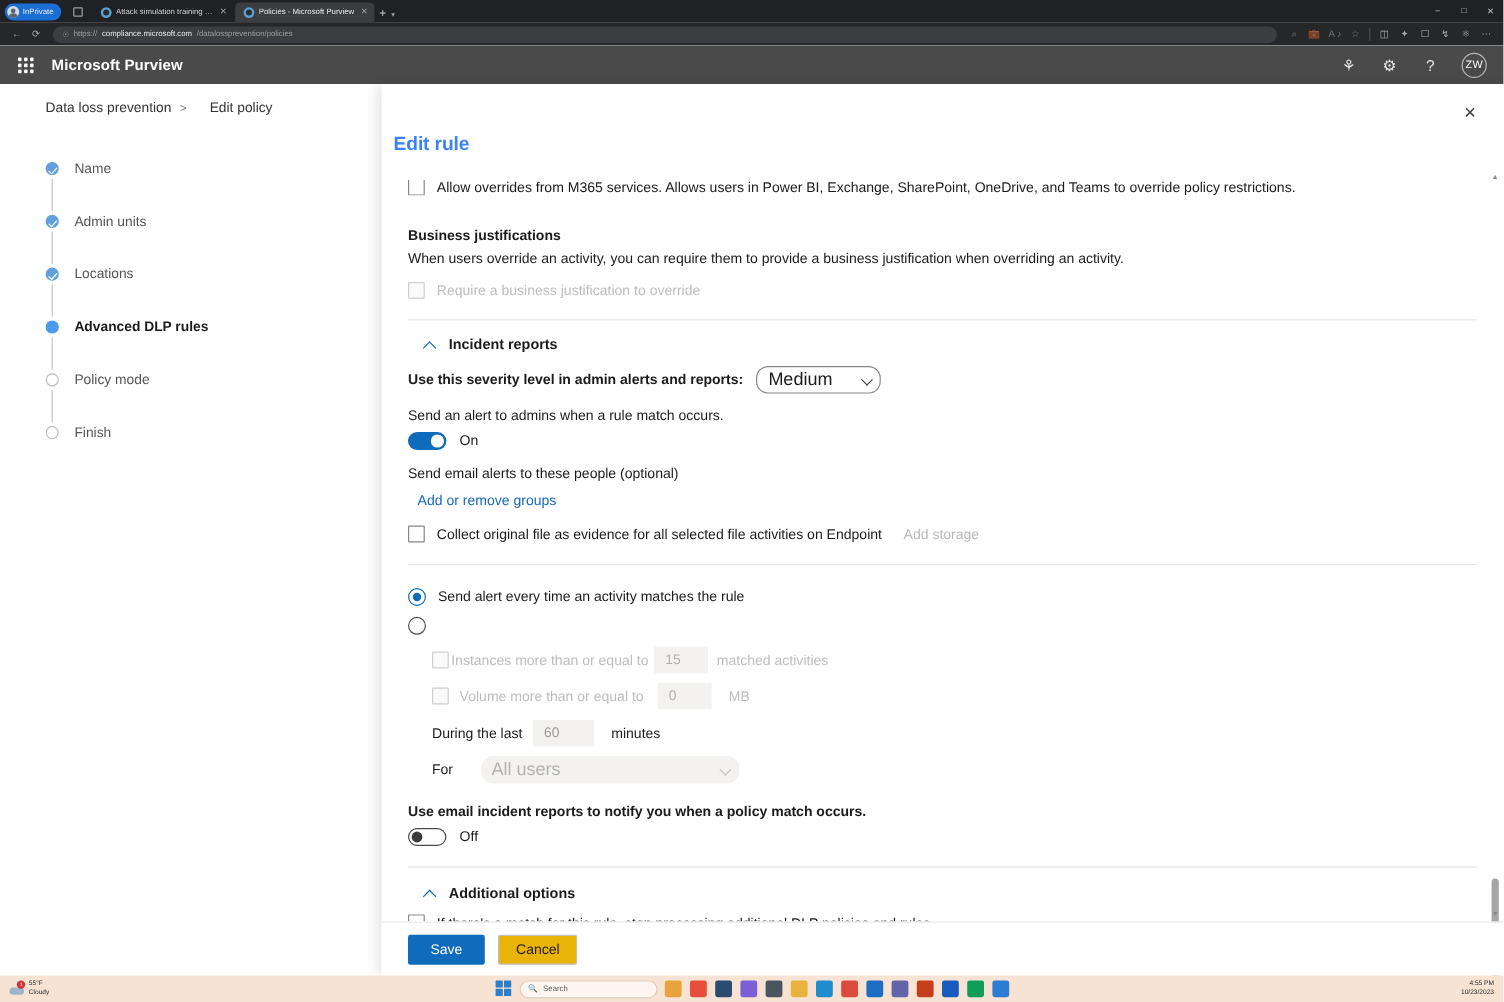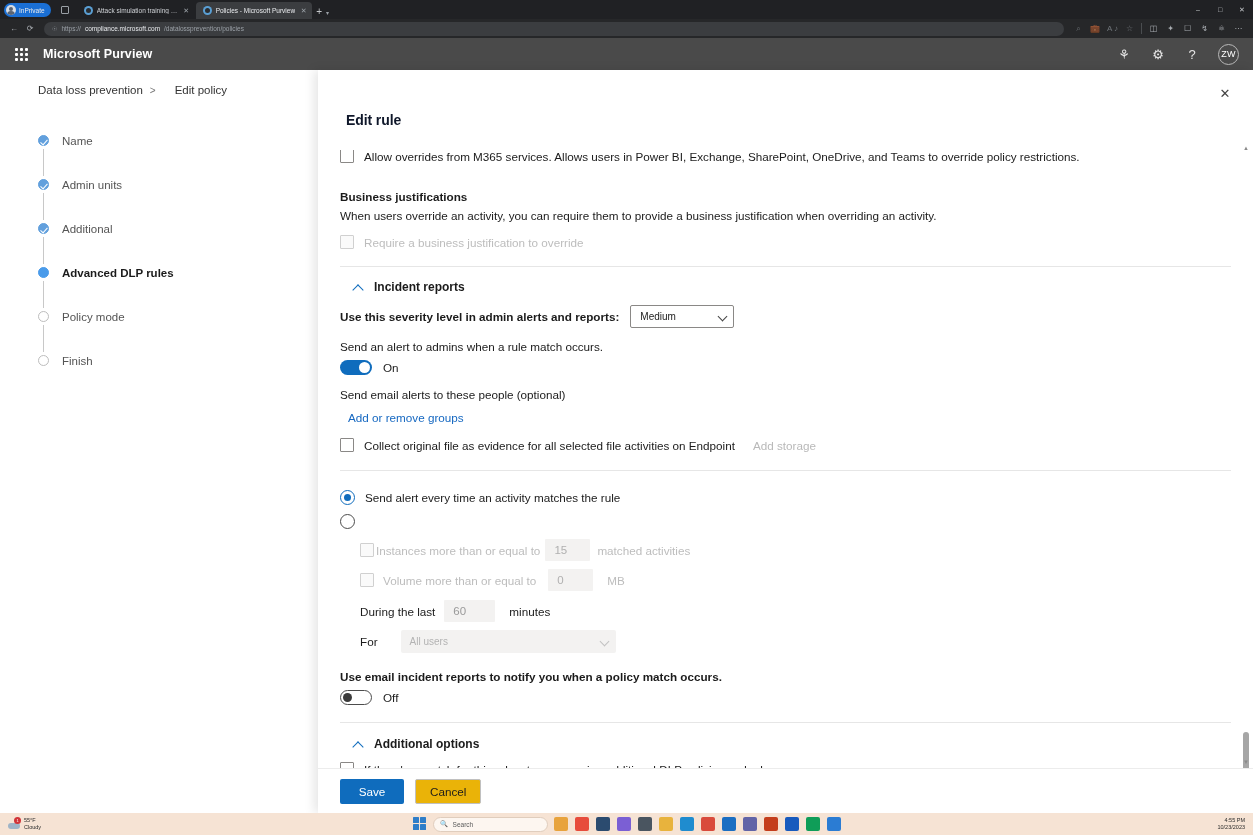--- a/index.html
+++ b/index.html
@@ -117,21 +117,21 @@
   
   .panel {
     position:absolute; left:318px; top:0; width:935px; height:743px;
     background:#fff; box-shadow:-4px 0 10px rgba(0,0,0,.10);
   }
   .panel-close {
     position:absolute; right:19px; top:14px; width:18px;height:18px;
     display:flex; align-items:center; justify-content:center;
     color:#444; font-size:13px; line-height:1;
   }
-  .panel-title { position:absolute; left:28px; top:42px; font-size:14px; font-weight:700; color:#0f172a; letter-spacing:-.1px;}
+  .panel-title { position:absolute; left:10px; top:42px; font-size:16px; font-weight:700; color:#3b82f6; letter-spacing:-.1px;}
 
   .panel-scroll {
     position:absolute; left:0; top:72px; width:935px; height:626px;
     overflow:hidden;
   }
   .content { padding:0 22px 0 22px; position:relative; }
 
   .scrolltrack {
     position:absolute; right:1px; top:72px; width:12px; height:626px; background:#fff;
   }
@@ -163,23 +163,23 @@
   }
   .chev-up {
     width:11px;height:11px; position:relative; flex:none;
   }
   .chev-up::after{
     content:""; position:absolute; left:1px; top:4px; width:7px;height:7px;
     border:solid #0f6cbd; border-width:1.3px 0 0 1.3px; transform:rotate(45deg);
   }
 
   .select {
-    height:23px; border:1px solid #8a8886; background:#fff; border-radius:2px;
+    height:23px; border:1px solid #8a8886; background:#fff; border-radius:10px;
     display:flex; align-items:center; justify-content:space-between;
-    padding:0 7px 0 9px; font-size:10px; color:#1b1b1b;
+    padding:0 7px 0 9px; font-size:15px; color:#1b1b1b;
   }
   .select.disabled { border:none; background:#f3f2f1; color:#b3b3b3; }
   .select .caret {
     width:8px;height:8px; position:relative; flex:none; margin-left:8px;
   }
   .select .caret::after{
     content:""; position:absolute; left:0.5px; top:0px; width:6px;height:6px;
     border:solid #444; border-width:0 1.2px 1.2px 0; transform:rotate(45deg);
   }
   .select.disabled .caret::after{ border-color:#c2c2c2; }
@@ -337,21 +337,21 @@
           <span class="wz-label">Name</span>
         </div>
         <div class="wz-gap"></div>
         <div class="wz-item">
           <span class="wz-dot done"></span>
           <span class="wz-label">Admin units</span>
         </div>
         <div class="wz-gap"></div>
         <div class="wz-item">
           <span class="wz-dot done"></span>
-          <span class="wz-label">Additional</span>
+          <span class="wz-label">Locations</span>
         </div>
         <div class="wz-gap"></div>
         <div class="wz-item current">
           <span class="wz-dot active"></span>
           <span class="wz-label">Advanced DLP rules</span>
         </div>
         <div class="wz-gap"></div>
         <div class="wz-item">
           <span class="wz-dot"></span>
           <span class="wz-label">Policy mode</span>

